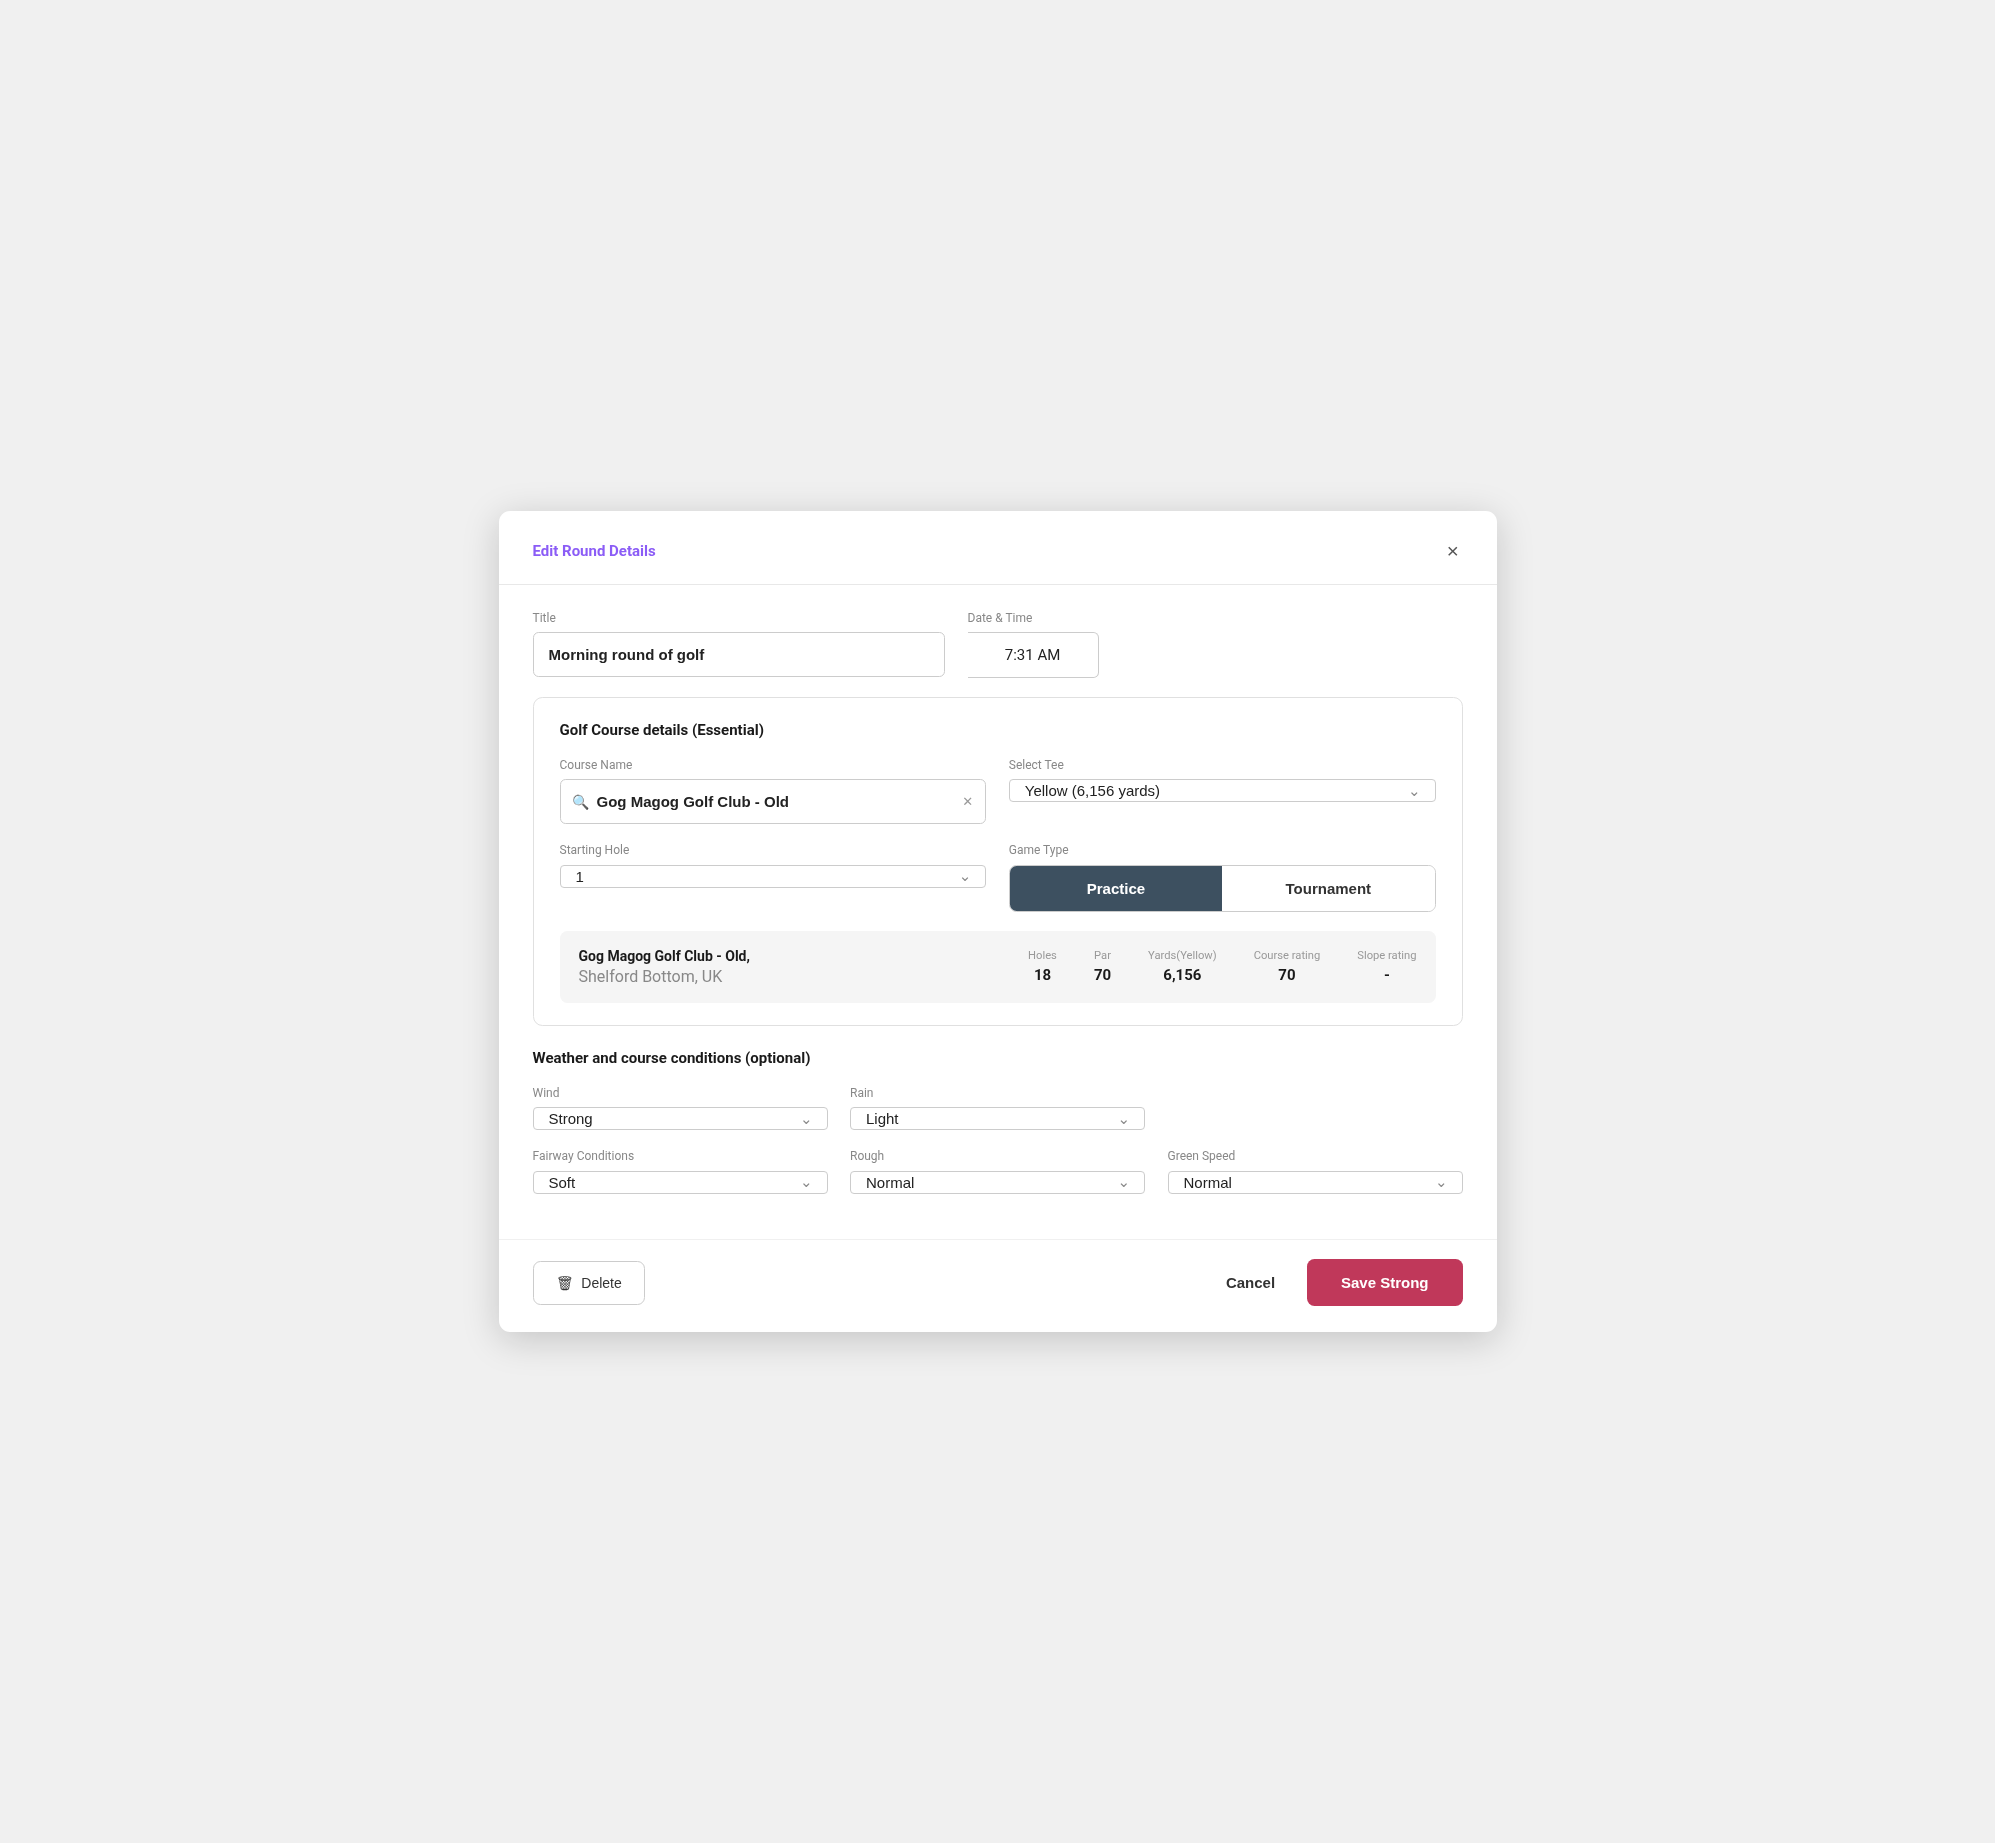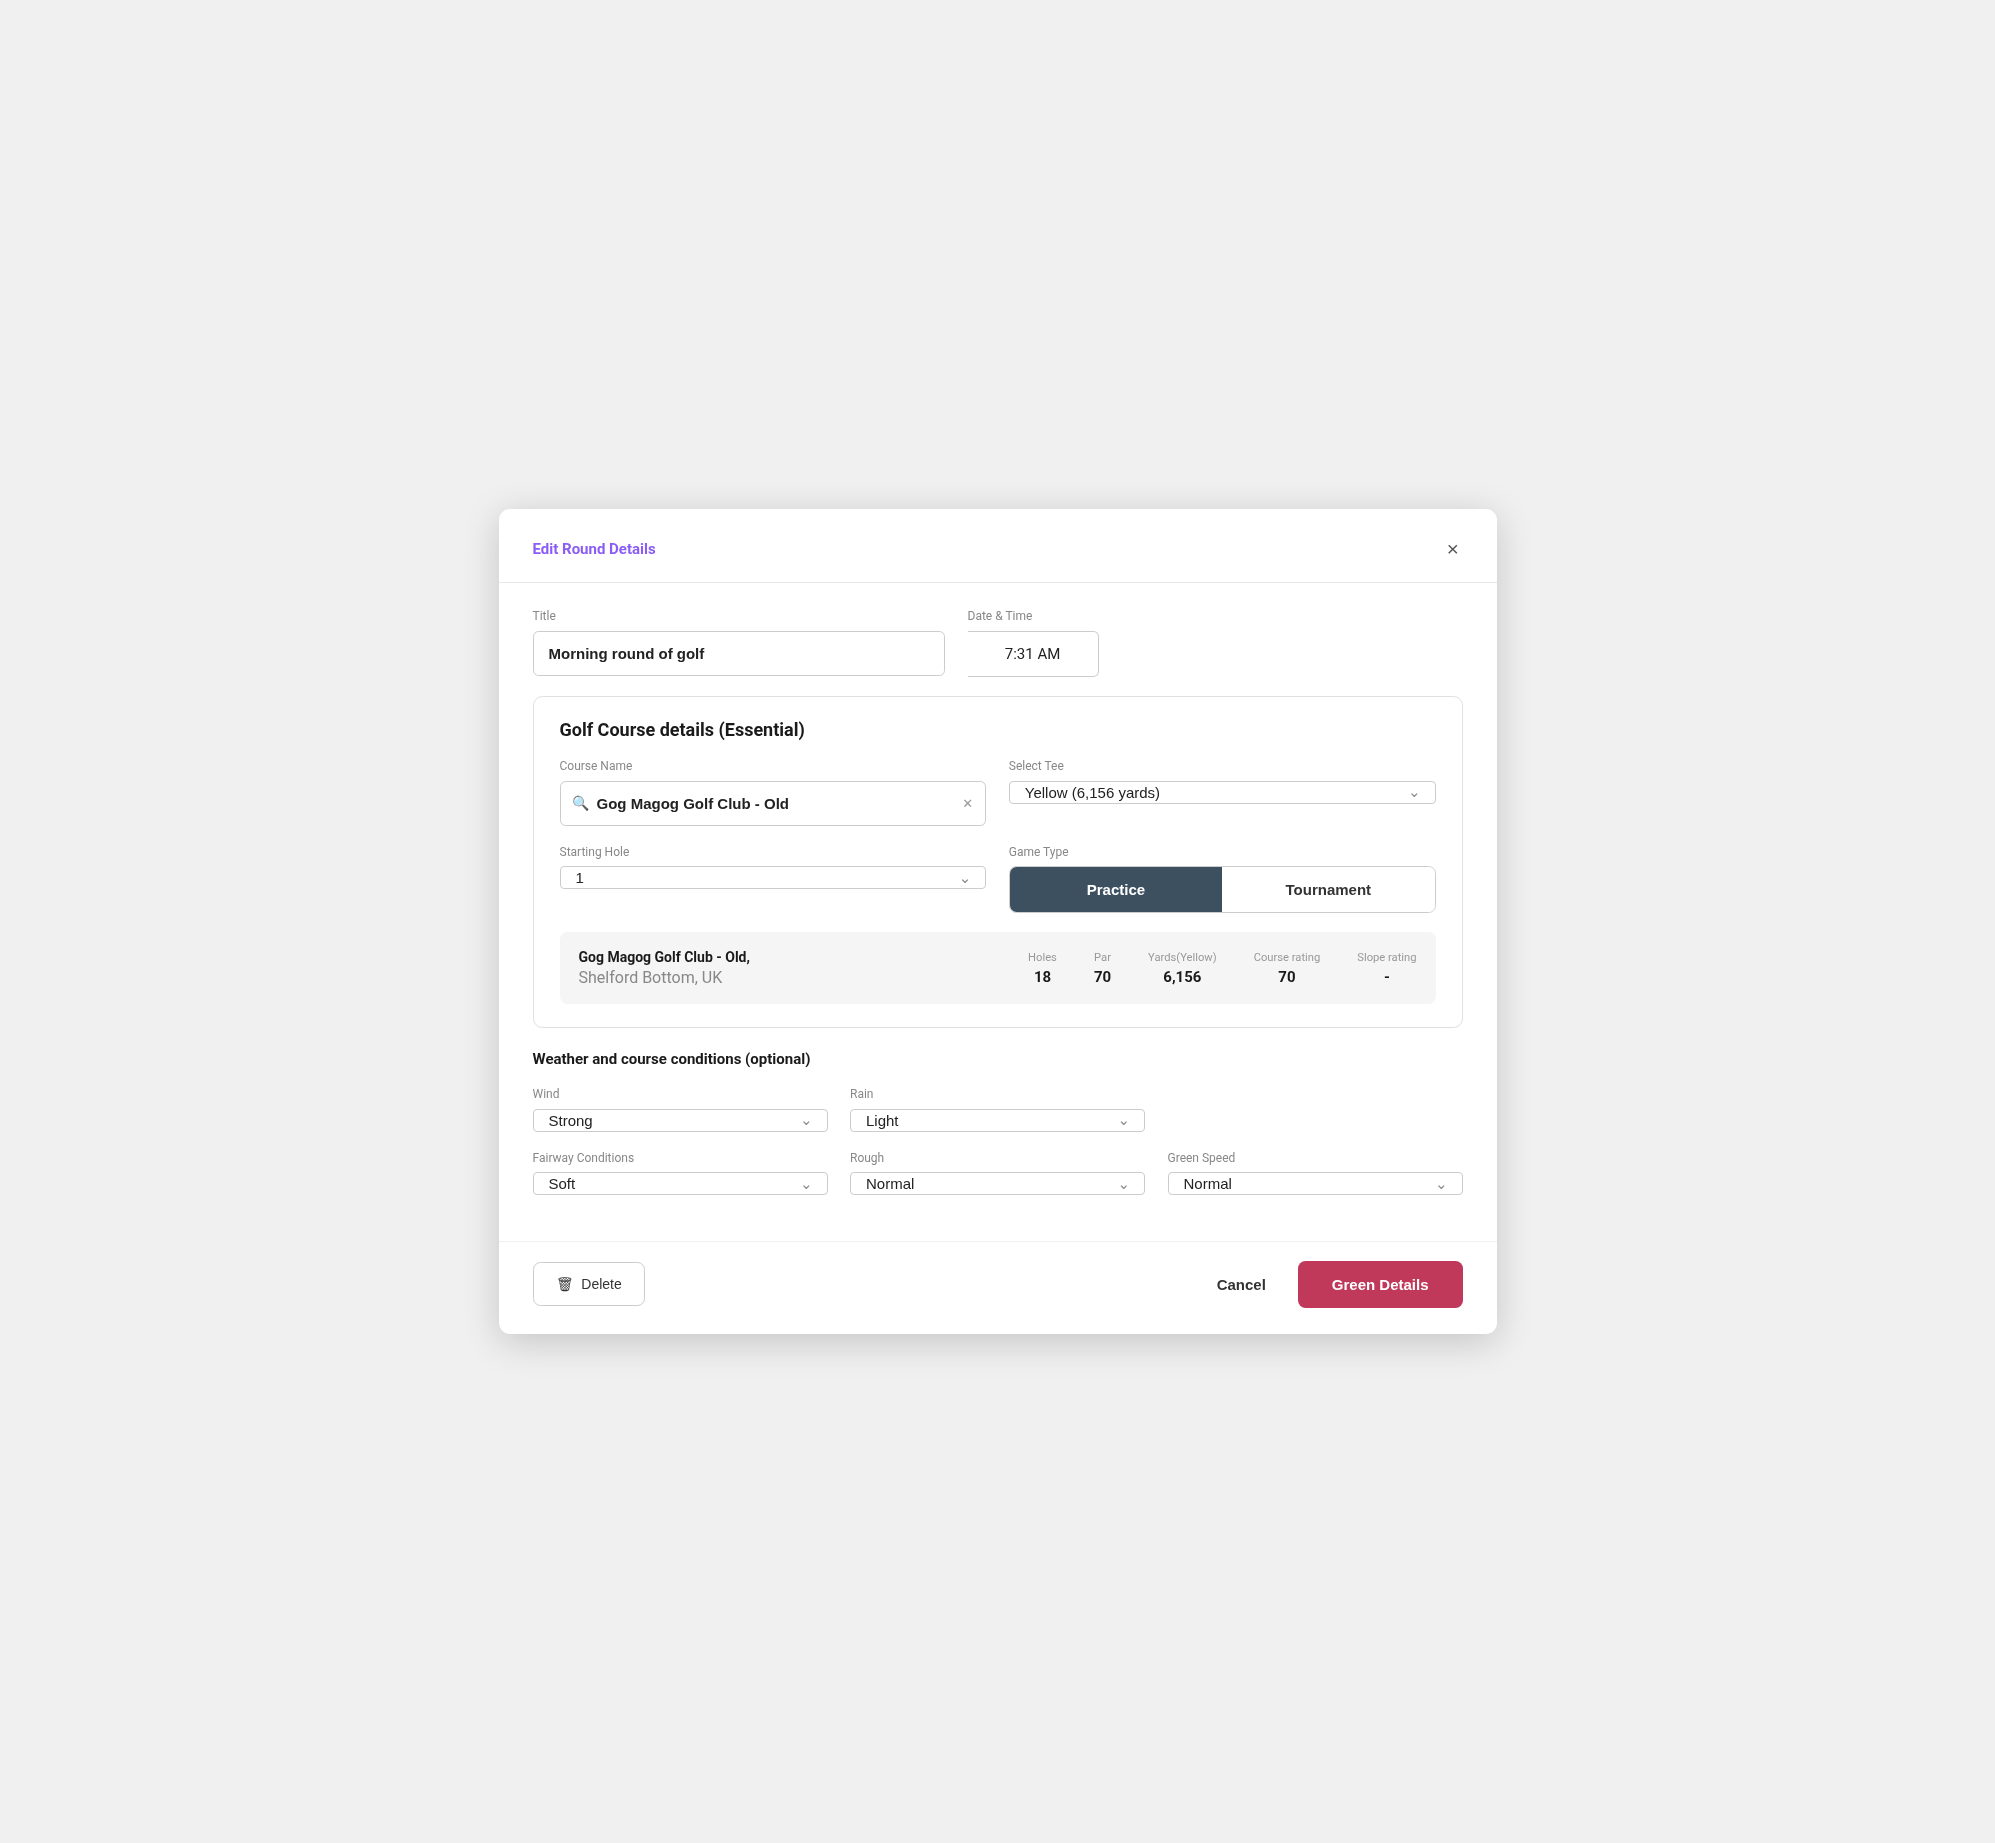--- a/index.html
+++ b/index.html
@@ -102,21 +102,21 @@
       color: #bbb;
       font-size: 17px;
     }
     .section-box {
       border: 0.9px solid #e0e0e0;
       border-radius: 9.4px;
       padding: 22.5px 26px;
       margin-bottom: 22.5px;
     }
     .section-title {
-      font-size: 18px;
+      font-size: 15px;
       font-weight: 700;
       color: #1a1a1a;
       margin-bottom: 19px;
     }
     .course-name-wrapper {
       position: relative;
       display: flex;
       align-items: center;
     }
     .search-icon {
@@ -438,17 +438,17 @@
     </div>
   </div>
 
   <div class="modal-footer">
     <button class="delete-btn">
       <span>🗑</span>
       <span>Delete</span>
     </button>
     <div class="footer-right">
       <button class="cancel-btn">Cancel</button>
-      <button class="save-btn">Green Details</button>
+      <button class="save-btn">Save Strong</button>
     </div>
   </div>
 </div>
 
 
 </body></html>

